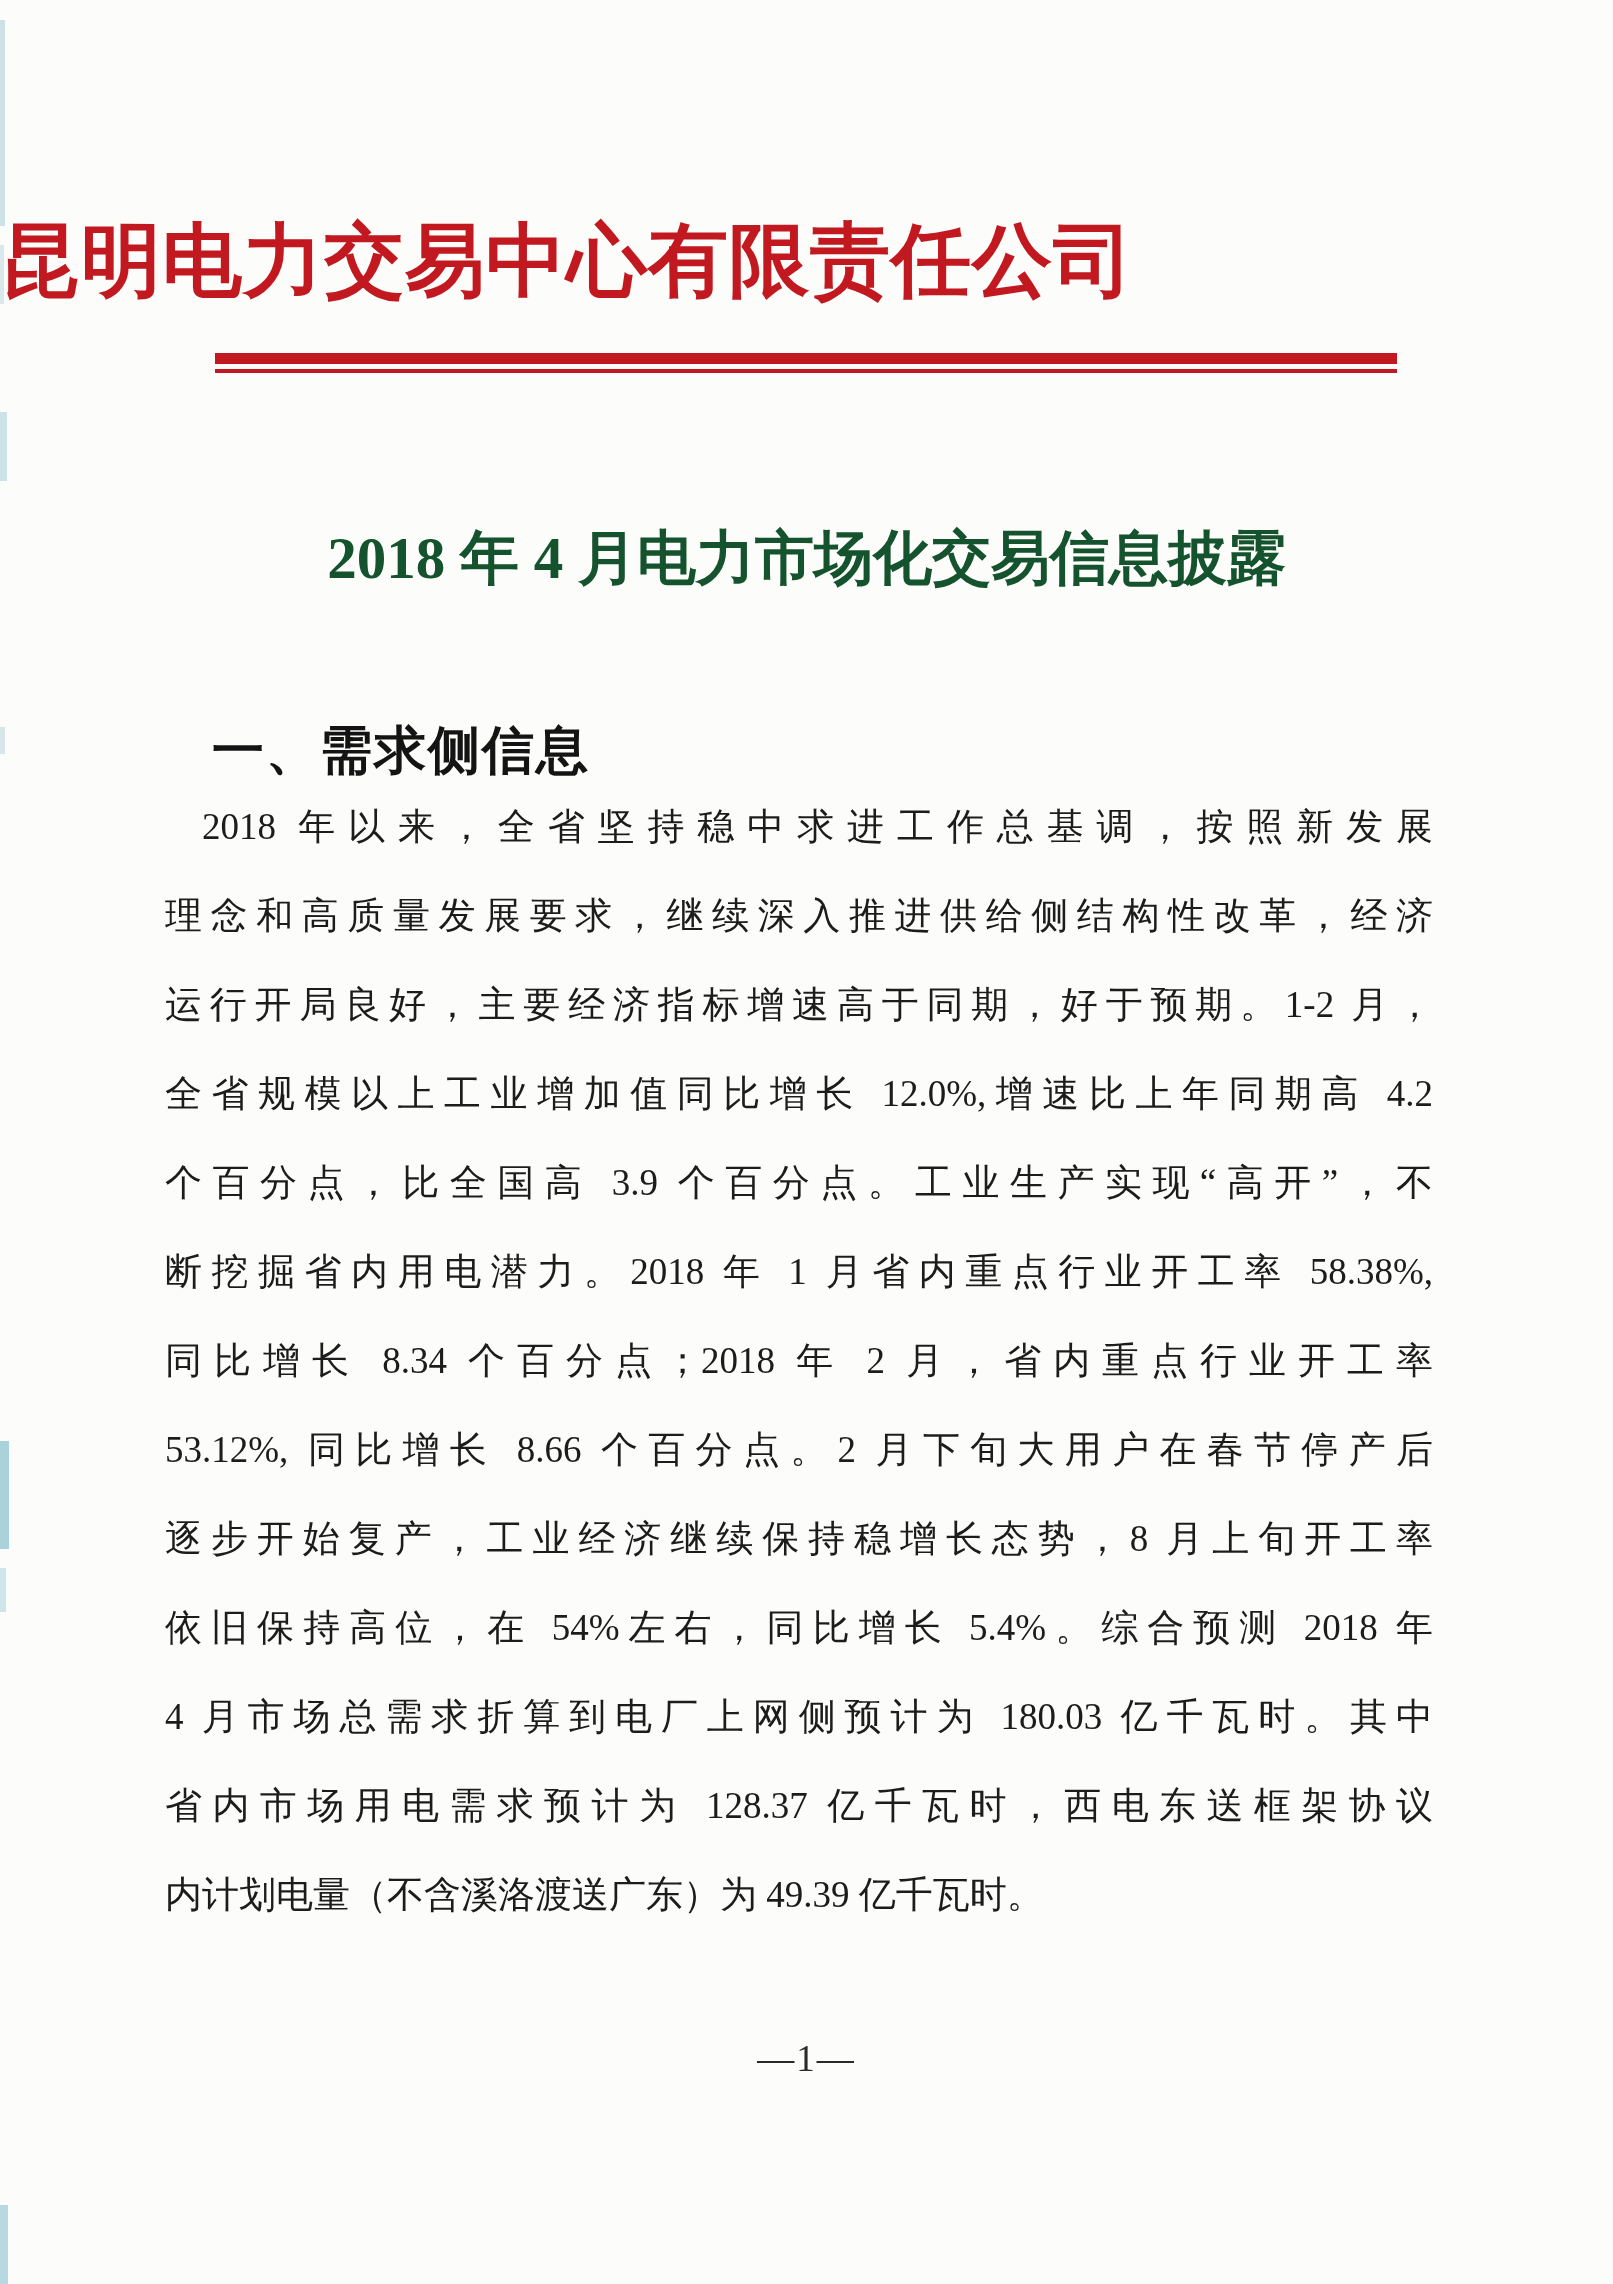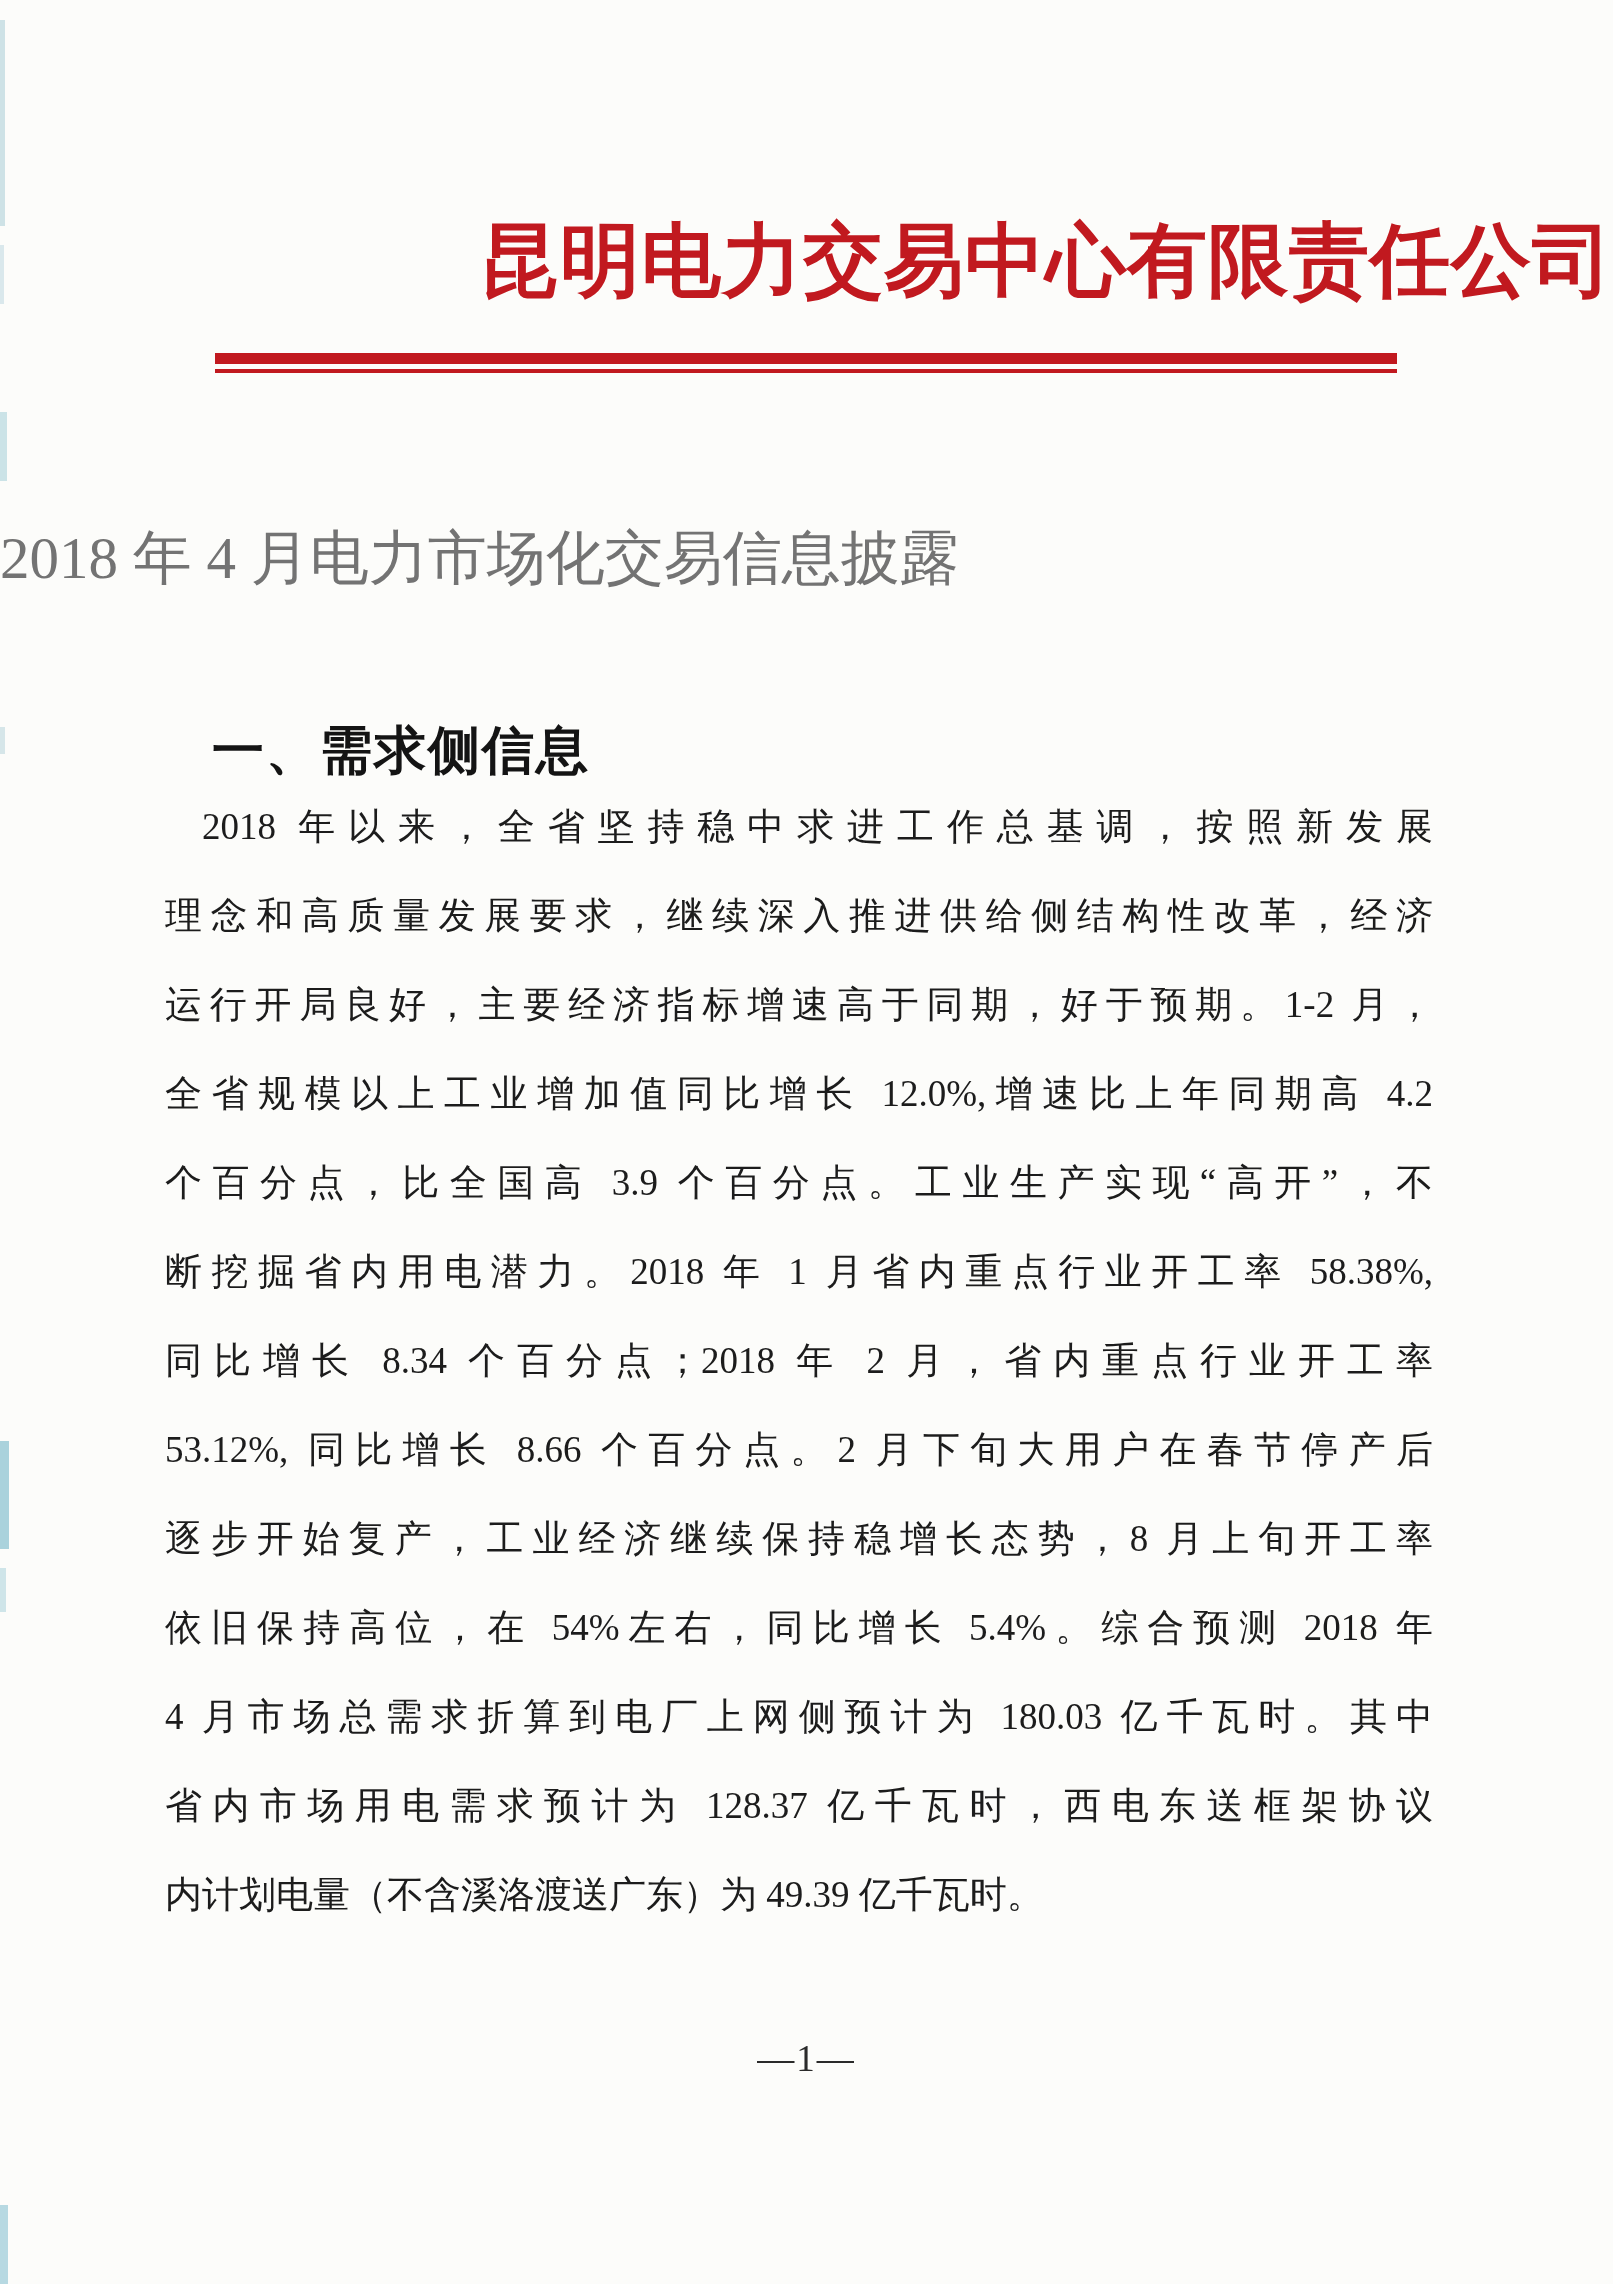--- a/index.html
+++ b/index.html
@@ -16,21 +16,21 @@
     background: var(--paper);
     overflow: hidden;
     font-family: "Liberation Serif", "DejaVu Serif", serif;
     color: var(--text-black);
   }
   .org-header {
     position: absolute;
     top: 208px;
     left: 0;
     width: 100%;
-    text-align: right;
+    text-align: left;
     font-size: 80px;
     font-weight: bold;
     letter-spacing: 1px;
     color: var(--accent-red);
     font-family: "Liberation Serif", "DejaVu Serif", serif;
     white-space: nowrap;
   }
   .rule-thick {
     position: absolute;
     top: 353px;
@@ -45,23 +45,24 @@
     left: 215px;
     width: 1182px;
     height: 3.9px;
     background: var(--accent-red);
   }
   .doc-title {
     position: absolute;
     top: 519px;
     left: 0;
     width: 100%;
+    text-align: center;
     font-size: 59px;
-    font-weight: normal;
-    color: #737373;
+    font-weight: bold;
+    color: #14532d;
     white-space: nowrap;
   }
   .section-heading {
     position: absolute;
     top: 716px;
     left: 212px;
     font-size: 52px;
     font-weight: bold;
     font-family: "Liberation Sans", "DejaVu Sans", sans-serif;
     color: #141414;

